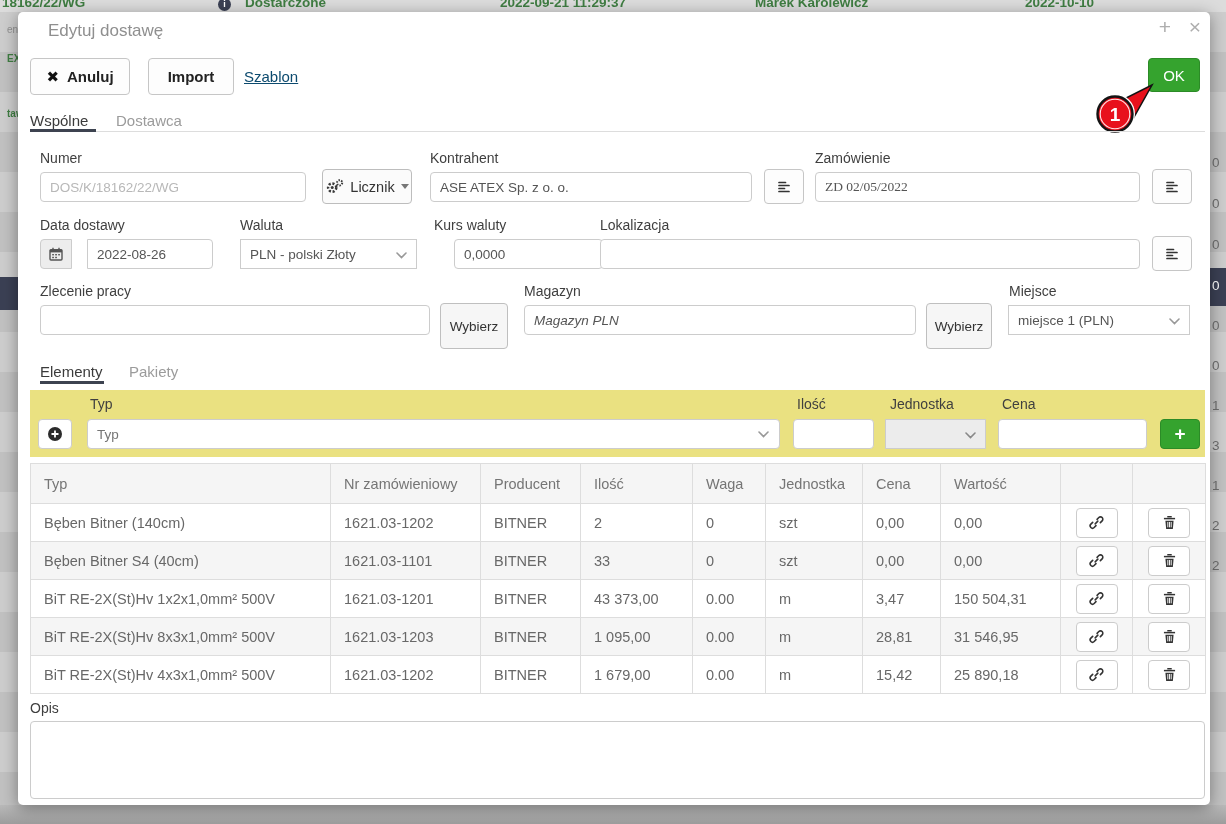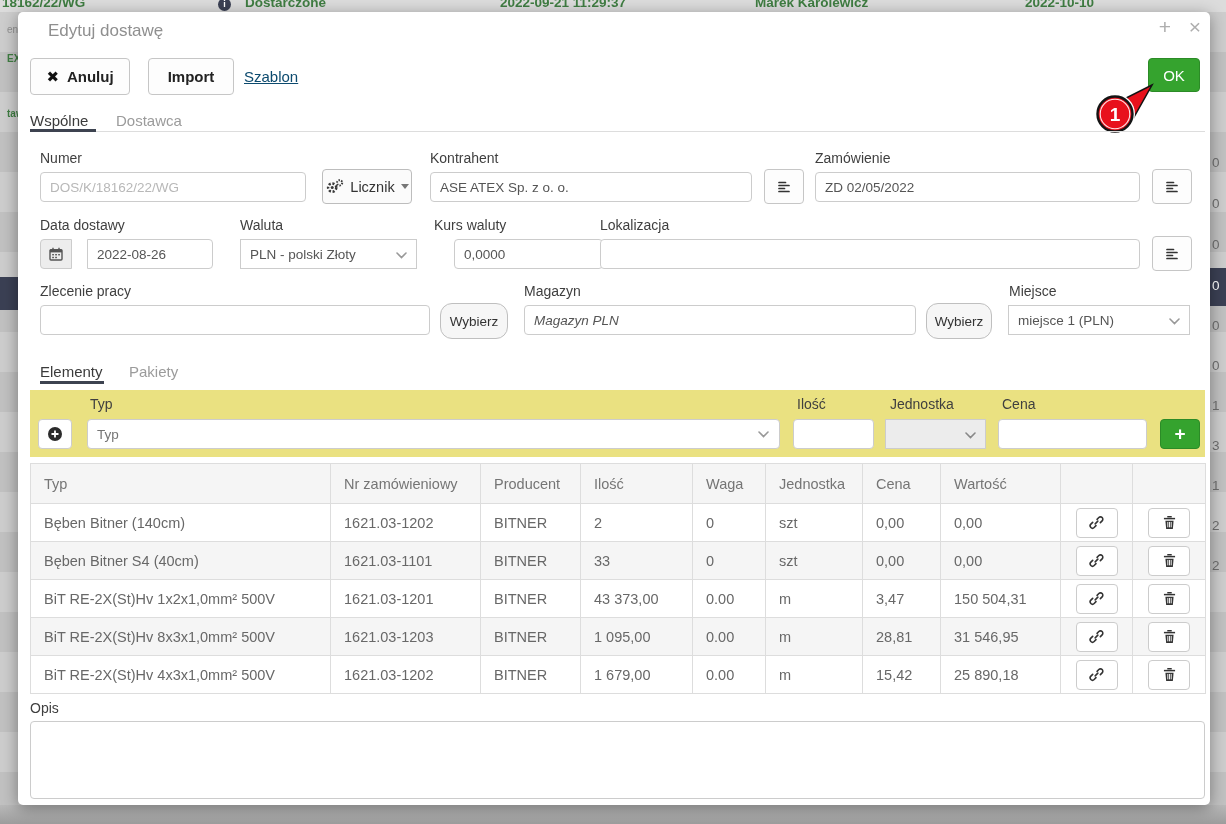--- a/index.html
+++ b/index.html
@@ -51,21 +51,21 @@
          box-sizing:border-box;display:flex;align-items:center;justify-content:center}
   .sel{position:absolute;height:30px;border:1px solid #ccc;border-radius:0;background:#fff;box-sizing:border-box;
        display:flex;align-items:center;padding:0 26px 0 9px;font-size:13.5px;color:#555;cursor:pointer}
   .sel .chev{position:absolute;right:9px;top:12px}
   .icobtn{position:absolute;width:40px;height:35px;background:#fdfdfd;border:1px solid #c6c6c6;border-radius:4px;
           display:flex;align-items:center;justify-content:center;cursor:pointer;box-sizing:border-box}
   .licznik{position:absolute;left:304px;top:157px;width:90px;height:35px;background:#fbfbfb;border:1px solid #bdbdbd;
            border-radius:4px;display:flex;align-items:center;justify-content:center;gap:6px;font-size:14.5px;
            color:#333;cursor:pointer;box-sizing:border-box}
   .caret{width:0;height:0;border-left:4px solid transparent;border-right:4px solid transparent;border-top:5px solid #777}
-  .wbtn{position:absolute;height:36px;background:#f6f6f6;border:1px solid #bfbfbf;border-radius:12px;font-size:13.5px;
+  .wbtn{position:absolute;height:46px;background:#f6f6f6;border:1px solid #bfbfbf;border-radius:4px;font-size:13.5px;
         color:#333;display:flex;align-items:center;justify-content:center;cursor:pointer;box-sizing:border-box}
   
   .yellow{position:absolute;left:12px;top:378px;width:1175px;height:67px;background:#eae181}
   .ylbl{position:absolute;top:384px;font-size:14px;color:#3f3f3f}
   .pcbtn{position:absolute;left:20px;top:407px;width:34px;height:30px;background:#fff;border:1px solid #ccc;
          border-radius:4px;display:flex;align-items:center;justify-content:center;cursor:pointer;box-sizing:border-box}
   .addbtn{position:absolute;left:1142px;top:407px;width:40px;height:30px;background:#35a32e;border:1px solid #2c8b27;
           border-radius:4px;color:#fff;font-size:19px;font-weight:700;display:flex;align-items:center;
           justify-content:center;cursor:pointer;box-sizing:border-box}
   .graysel{background:#ececec}
@@ -165,21 +165,21 @@
   <input class="inp" style="left: 412px; top: 160px; width: 322px;" value="ASE ATEX Sp. z o. o.">
   <div class="icobtn" style="left:746px;top:157px">
     <svg width="14" height="14" viewBox="0 0 14 14" stroke="#333" stroke-width="1.7" stroke-linecap="round">
       <line x1="2" y1="2.5" x2="8.5" y2="2.5"></line>
         <line x1="2" y1="5.5" x2="12" y2="5.5"></line>
       <line x1="2" y1="8.5" x2="7.5" y2="8.5"></line>
         <line x1="2" y1="11.5" x2="12" y2="11.5"></line>
     </svg>
   </div>
   <div class="lbl" style="left:797px;top:138px">Zamówienie</div>
-  <input class="inp" style="left: 797px; top: 160px; width: 325px;" value="ZD 02/05/2022">
+  <input class="inp" style="left: 797px; top: 160px; width: 325px; font-family: Liberation Serif, serif;" value="ZD 02/05/2022">
   <div class="icobtn" style="left:1134px;top:157px">
     <svg width="14" height="14" viewBox="0 0 14 14" stroke="#333" stroke-width="1.7" stroke-linecap="round">
       <line x1="2" y1="2.5" x2="8.5" y2="2.5"></line>
         <line x1="2" y1="5.5" x2="12" y2="5.5"></line>
       <line x1="2" y1="8.5" x2="7.5" y2="8.5"></line>
         <line x1="2" y1="11.5" x2="12" y2="11.5"></line>
     </svg>
   </div>
 
   <div class="lbl" style="left:22px;top:205px">Data dostawy</div>

